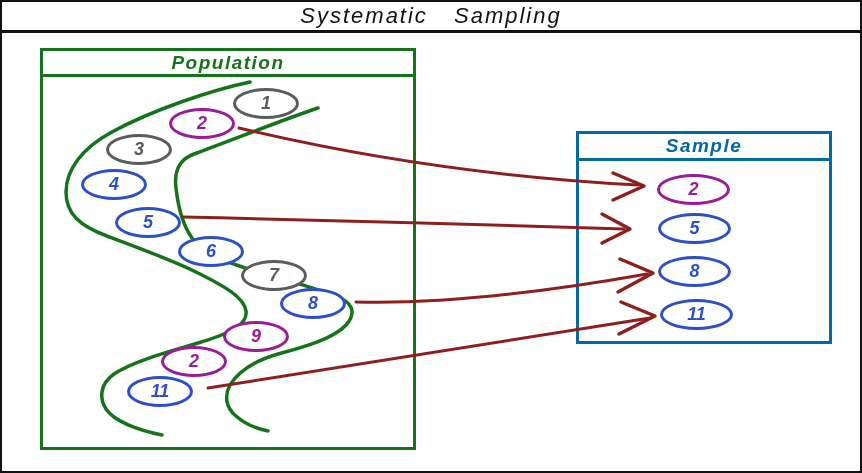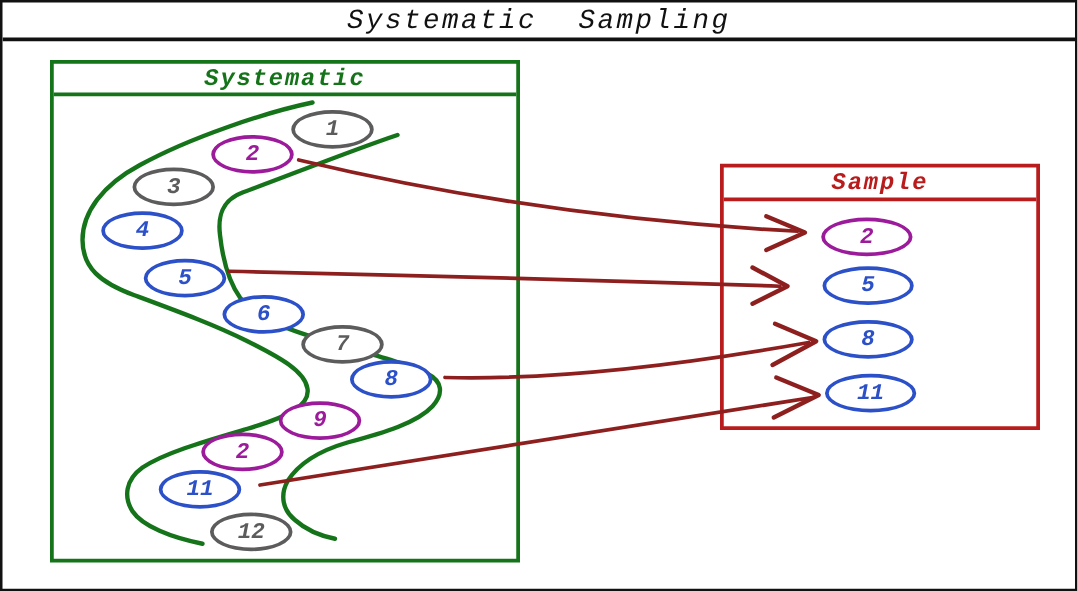--- a/index.html
+++ b/index.html
@@ -1,19 +1,19 @@
 <!DOCTYPE html>
 <html><head>
 <meta charset="utf-8">
 <style>
   html,body{margin:0;padding:0;background:#f4f4f4;}
   .canvas{
     position:relative;width:862px;height:473px;background:#ffffff;
     border:2px solid #111;box-sizing:border-box;overflow:hidden;
-    font-family:Liberation Mono, monospace;
+    font-family:Liberation Sans, sans-serif;
   }
   .title-band{
     position:absolute;left:0;top:0;width:100%;height:31px;
     border-bottom:3px solid #111;box-sizing:border-box;
     display:flex;align-items:center;justify-content:center;
   }
   .main-title{
     font-style:italic;font-size:22px;letter-spacing:2px;word-spacing:18px;
     color:#111;white-space:nowrap;
   }
@@ -48,25 +48,25 @@
 <body>
 
 <div class="canvas">
 
   <div class="title-band">
     <span class="main-title" style="color: rgb(17, 17, 17);">Systematic Sampling</span>
   </div>
 
   <div class="gbox pop-box" style="color: rgb(21, 115, 26);">
     <div class="gbox-head">
-      <span class="gbox-label">Systematic</span>
+      <span class="gbox-label">Population</span>
     </div>
   </div>
 
-  <div class="gbox sample-box" style="color: #b91c1c;">
+  <div class="gbox sample-box" style="color: #0369a1;">
     <div class="gbox-head">
       <span class="gbox-label">Sample</span>
     </div>
   </div>
 
   <svg class="overlay" viewBox="0 0 862 473" fill="none" stroke-linecap="round" stroke-linejoin="round">
 
     <path stroke-width="3.5" d="M248,80 C210,88 150,108 110,130 C80,146 64,168 64,190 C64,212 78,224 105,234
              C140,247 170,258 196,271 C222,284 242,295 244,309 C246,322 230,331 196,341
              C162,351 130,360 112,372 C98,382 97,396 104,407 C112,419 135,428 160,433" stroke="#15731a"></path>
@@ -101,20 +101,19 @@
   <div class="oval" style="left: 167px; top: 106px; color: rgb(155, 27, 155);">2</div>
   <div class="oval" style="left: 104px; top: 132px; color: rgb(92, 92, 92);">3</div>
   <div class="oval" style="left: 79px; top: 167px; color: rgb(43, 80, 200);">4</div>
   <div class="oval" style="left: 113px; top: 205px; color: rgb(43, 80, 200);">5</div>
   <div class="oval" style="left: 176px; top: 234px; color: rgb(43, 80, 200);">6</div>
   <div class="oval" style="left: 239px; top: 258px; color: rgb(92, 92, 92);">7</div>
   <div class="oval" style="left: 278px; top: 286px; color: rgb(43, 80, 200);">8</div>
   <div class="oval" style="left: 221px; top: 319px; color: rgb(155, 27, 155);">9</div>
   <div class="oval" style="left: 159px; top: 344px; color: rgb(155, 27, 155);">2</div>
   <div class="oval" style="left: 125px; top: 374px; color: rgb(43, 80, 200);">11</div>
-  <div class="oval" style="left: 166px; top: 408px; color: rgb(92, 92, 92);">12</div>
 
   <div class="oval sample" style="left: 655px; top: 172px; color: rgb(155, 27, 155);">2</div>
   <div class="oval sample" style="left: 656px; top: 211px; color: rgb(43, 80, 200);">5</div>
   <div class="oval sample" style="left: 656px; top: 254px; color: rgb(43, 80, 200);">8</div>
   <div class="oval sample" style="left: 658px; top: 297px; color: rgb(43, 80, 200);">11</div>
 
 </div>
 
 </body></html>

